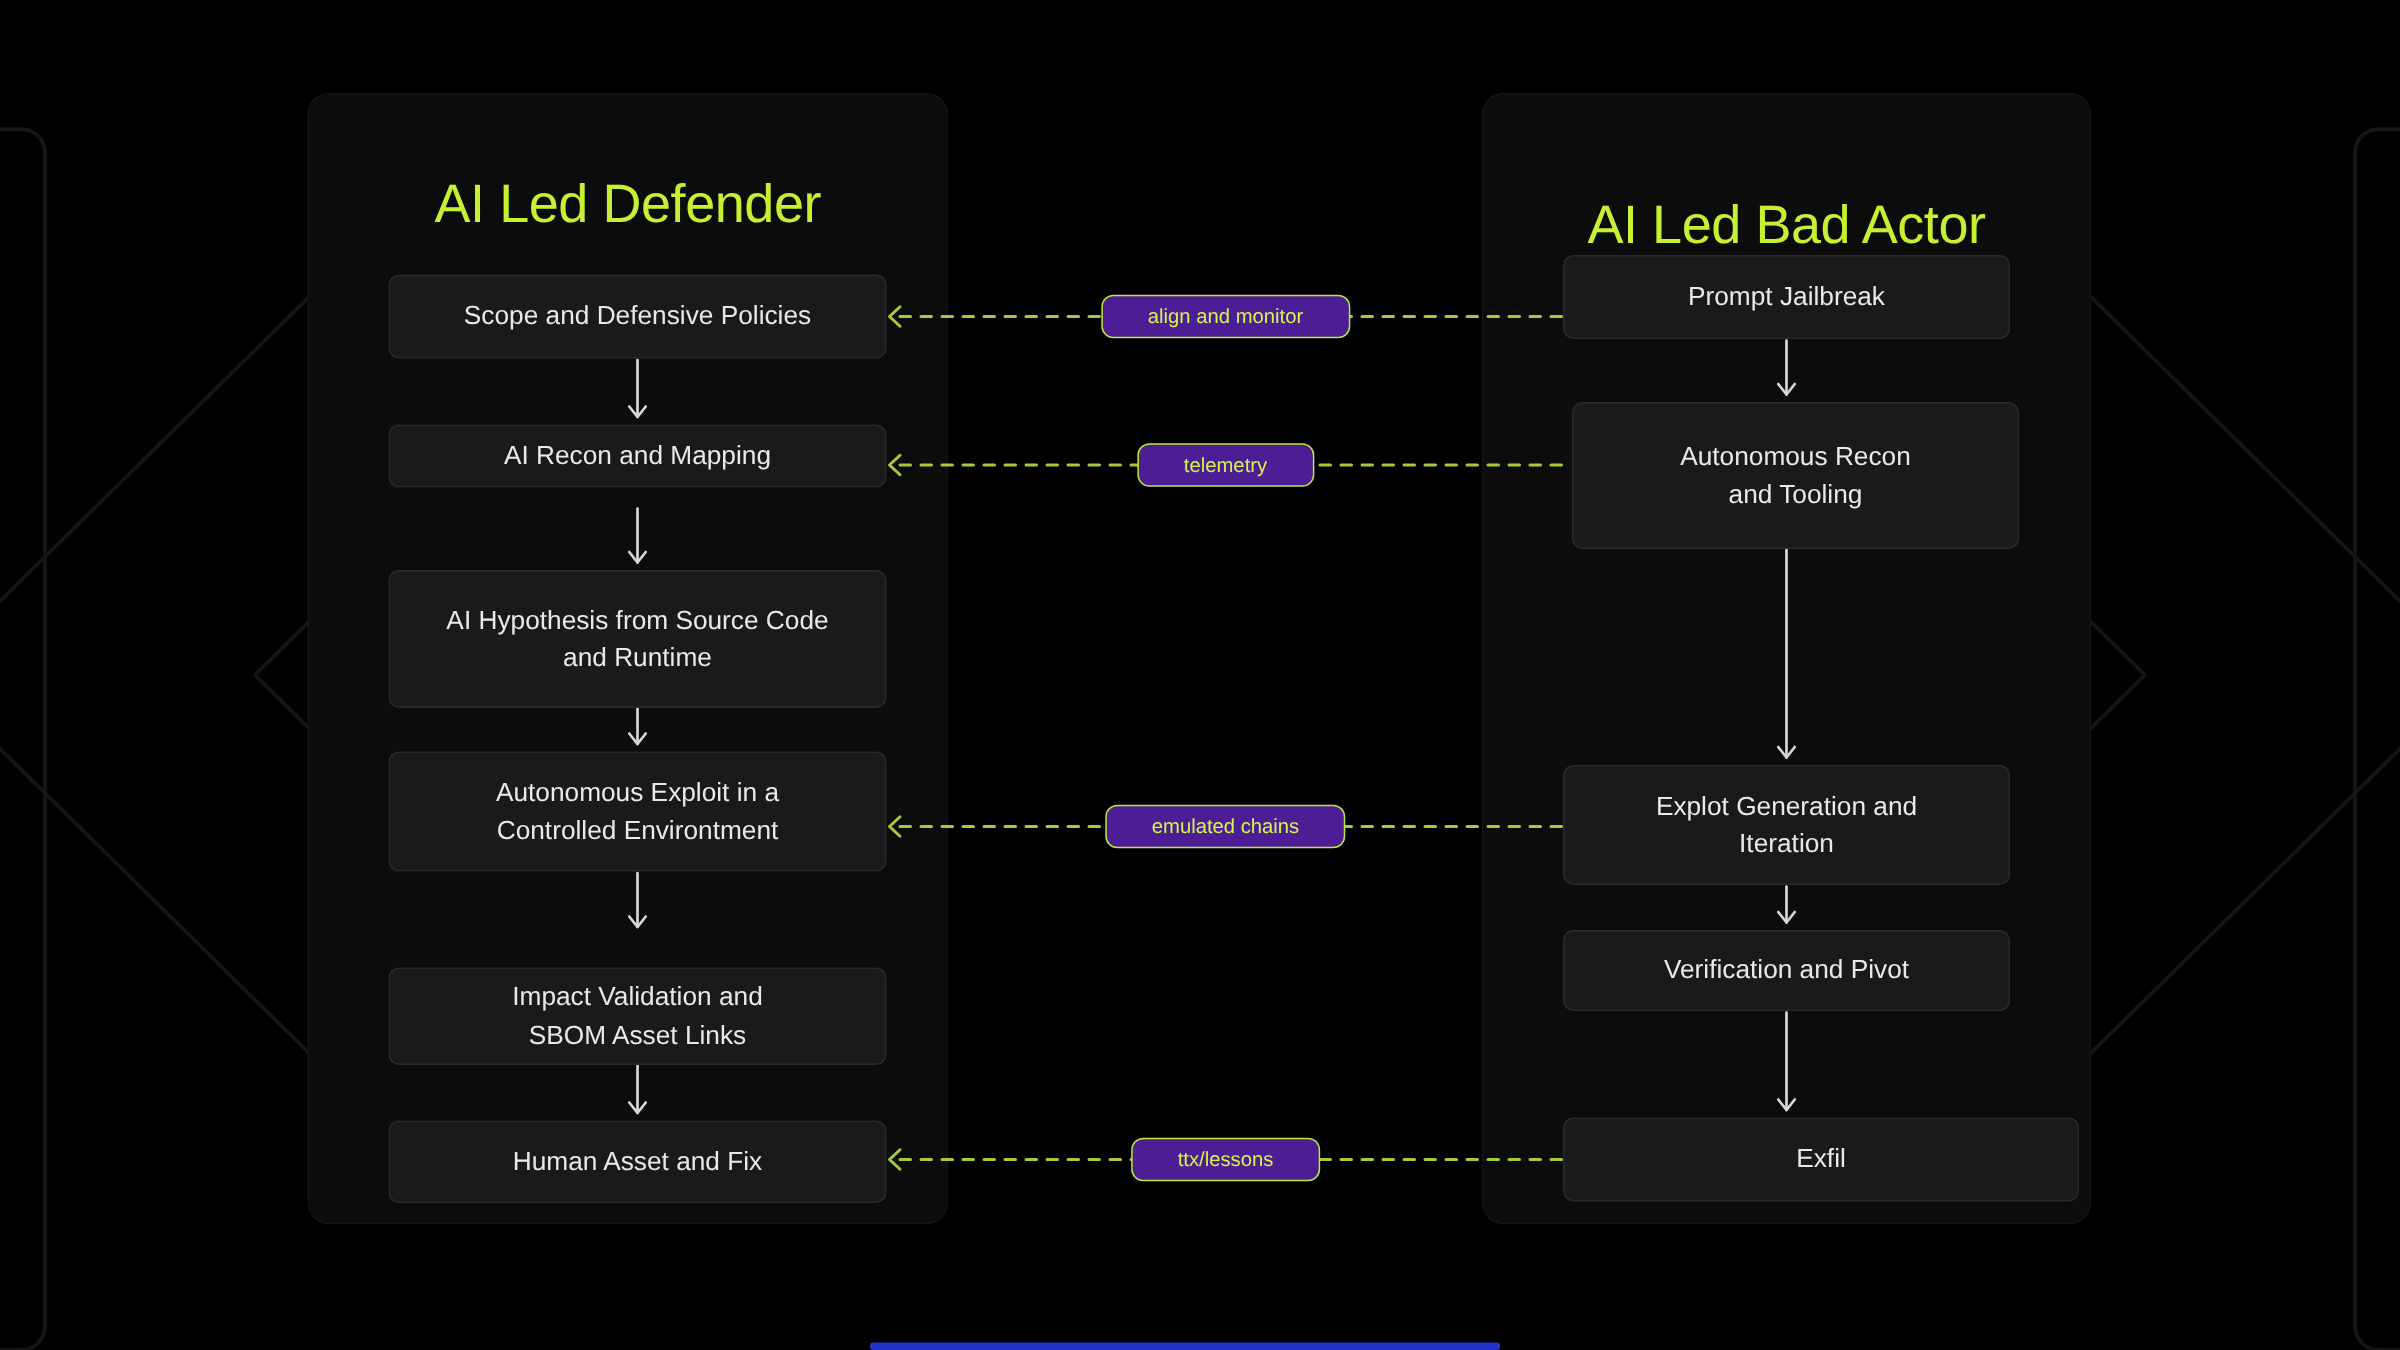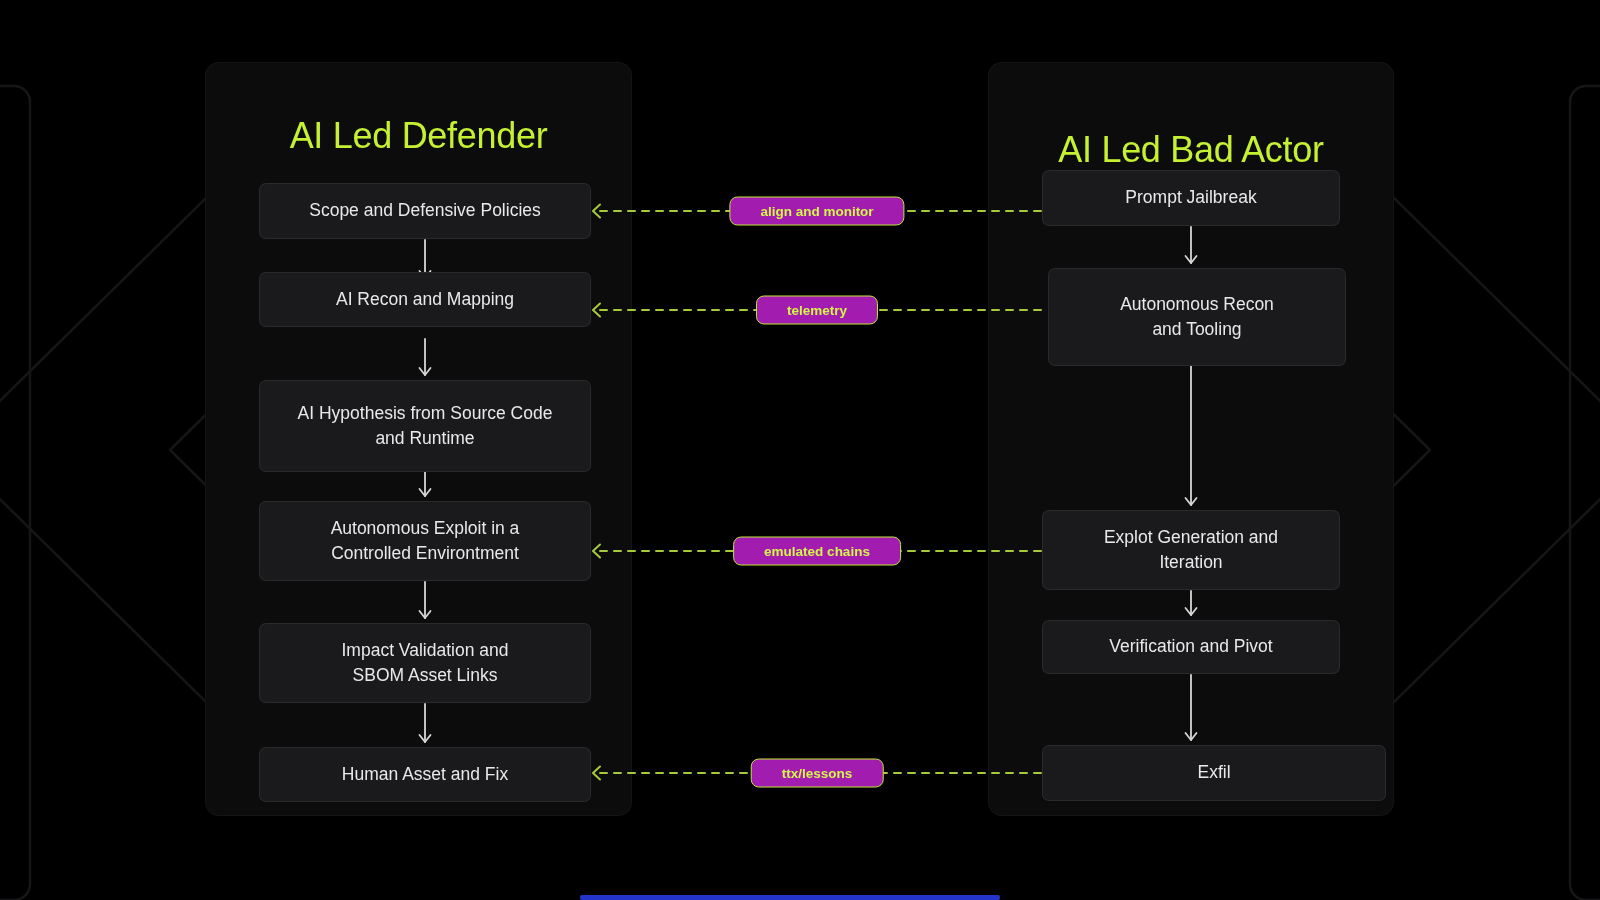--- a/index.html
+++ b/index.html
@@ -24,22 +24,22 @@
   .panel-title.right{left:988px;width:406px;margin-top:44px;}
   .node{
     position:absolute;box-sizing:border-box;
     background:#1a1a1c;border:1px solid rgba(255,255,255,0.07);
     border-radius:7px;display:flex;align-items:center;justify-content:center;
     color:#e9e9ea;font-size:17.5px;line-height:1.45;text-align:center;
     white-space:pre-line;
   }
   .connector-label{
     position:absolute;transform:translate(-50%,-50%);
-    background:#a21caf;border:1.5px solid #bfe939;border-radius:8px;
-    color:#d4f64a;font-size:13.5px;font-weight:700;
+    background:#4c1d95;border:1.5px solid #bfe939;border-radius:8px;
+    color:#d4f64a;font-size:13.5px;font-weight:400;
     padding:6px 30px;white-space:nowrap;
   }
   .bottom-blue-bar{
     position:absolute;left:580px;top:895px;width:420px;height:5px;
     background:#2334cc;border-radius:2px;
   }
 </style>
 </head>
 <body>
 
@@ -96,26 +96,26 @@
       <path d="M 600 310 L 1042 310" stroke-dasharray="7 7"></path>
       <polyline points="600,303.5 593,310 600,316.5"></polyline>
       <path d="M 600 551 L 1042 551" stroke-dasharray="7 7"></path>
       <polyline points="600,544.5 593,551 600,557.5"></polyline>
       <path d="M 600 773 L 1042 773" stroke-dasharray="7 7"></path>
       <polyline points="600,766.5 593,773 600,779.5"></polyline>
     </g>
   </svg>
 
   <div class="node" style="left:259px;top:183px;width:332px;height:56px">Scope and Defensive Policies</div>
-  <div class="node" style="left:259px;top:272px;width:332px;height:55px">AI Recon and Mapping</div>
+  <div class="node" style="left:259px;top:283px;width:332px;height:42px">AI Recon and Mapping</div>
   <div class="node" style="left:259px;top:380px;width:332px;height:92px">AI Hypothesis from Source Code
 and Runtime</div>
   <div class="node" style="left:259px;top:501px;width:332px;height:80px">Autonomous Exploit in a
 Controlled Environtment</div>
-  <div class="node" style="left:259px;top:623px;width:332px;height:80px">Impact Validation and
+  <div class="node" style="left:259px;top:645px;width:332px;height:65px">Impact Validation and
 SBOM Asset Links</div>
   <div class="node" style="left:259px;top:747px;width:332px;height:55px">Human Asset and Fix</div>
 
   <div class="node" style="left:1042px;top:170px;width:298px;height:56px">Prompt Jailbreak</div>
   <div class="node" style="left:1048px;top:268px;width:298px;height:98px">Autonomous Recon
 and Tooling</div>
   <div class="node" style="left:1042px;top:510px;width:298px;height:80px">Explot Generation and
 Iteration</div>
   <div class="node" style="left:1042px;top:620px;width:298px;height:54px">Verification and Pivot</div>
   <div class="node" style="left:1042px;top:745px;width:344px;height:56px">Exfil</div>

